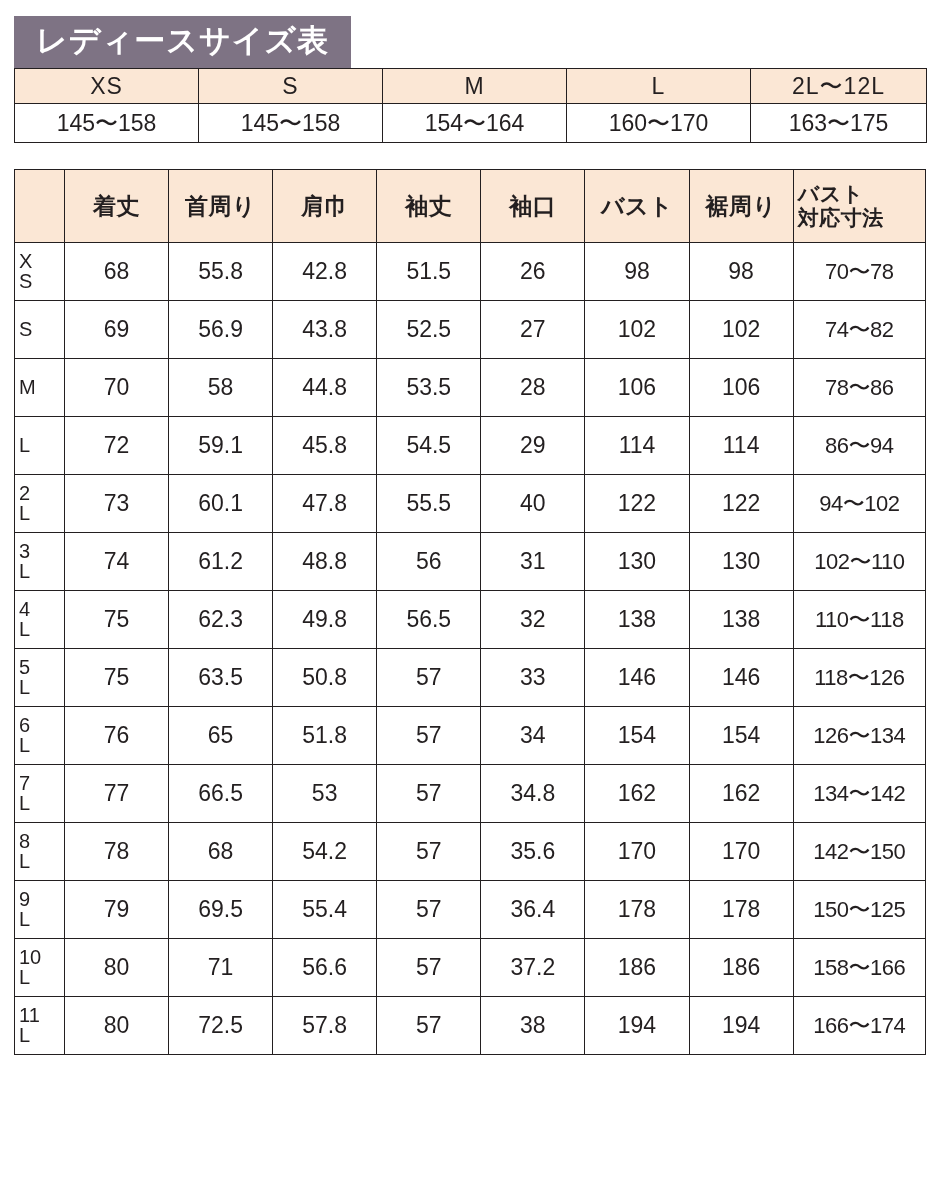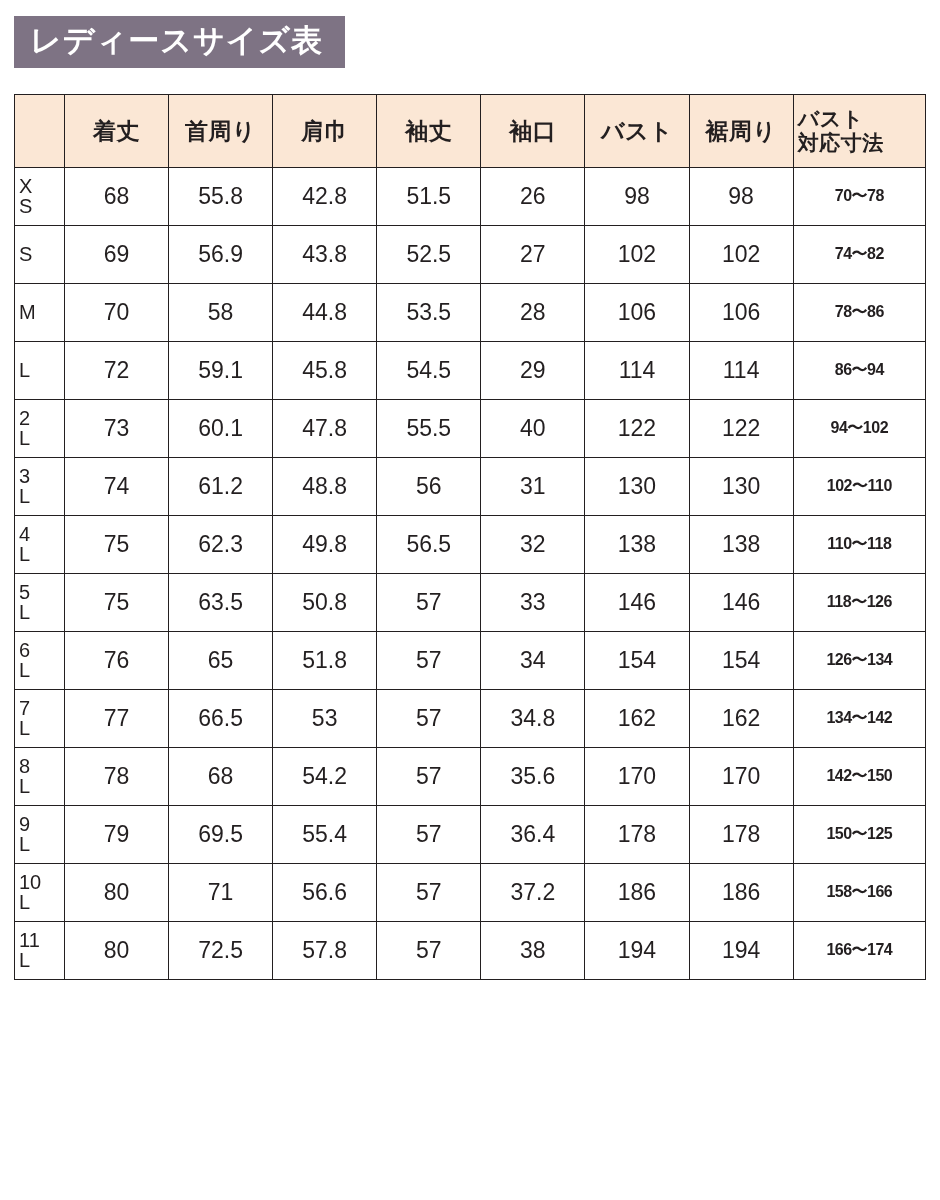--- a/index.html
+++ b/index.html
@@ -23,21 +23,21 @@
   }
 
   
   .title-banner {
     display: inline-block;
     background: #7e7384;
     color: #ffffff;
     font-size: 31px;
     font-weight: bold;
     letter-spacing: 1px;
-    padding: 8px 22px 10px 16px;
+    padding: 8px 22px 10px 22px;
     line-height: 1.1;
   }
 
   
   .sub-heading {
     margin: 14px 0 8px 4px;
     font-size: 22px;
     font-weight: bold;
     letter-spacing: 0.5px;
   }
@@ -108,33 +108,57 @@
     font-size: 20px;
     line-height: 0.98;
     text-align: left;
     padding-left: 4px;
     letter-spacing: 0px;
   }
   .measure-table tbody td.size-cell .stack {
     display: block;
   }
   .measure-table tbody td.last-col {
-    font-size: 16px;
+    font-size: 22px;
     letter-spacing: -0.5px;
-    font-weight: bold;
   }
 </style>
 </head>
 <body>
 
 <div class="page">
 
   <div class="title-banner">レディースサイズ表</div>
 
 
+  <table class="height-table">
+    <colgroup>
+      <col style="width:184px">
+      <col style="width:184px">
+      <col style="width:184px">
+      <col style="width:184px">
+      <col style="width:176px">
+    </colgroup>
+    <tbody>
+      <tr class="hdr">
+        <td>XS</td>
+        <td>S</td>
+        <td>M</td>
+        <td>L</td>
+        <td>2L〜12L</td>
+      </tr>
+      <tr class="vals">
+        <td>145〜158</td>
+        <td>145〜158</td>
+        <td>154〜164</td>
+        <td>160〜170</td>
+        <td>163〜175</td>
+      </tr>
+    </tbody>
+  </table>
 
   <div class="spacer"></div>
 
   <table class="measure-table">
     <colgroup>
       <col class="c-size">
       <col class="c-data">
         <col class="c-data">
         <col class="c-data">
         <col class="c-data">

